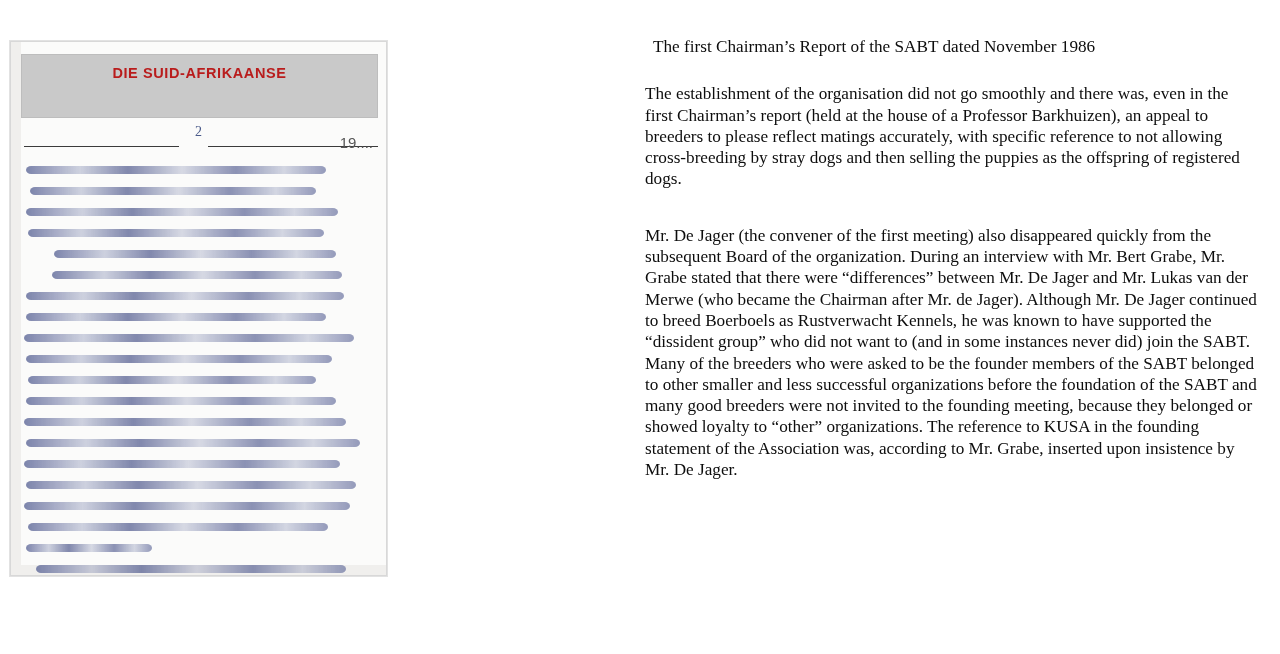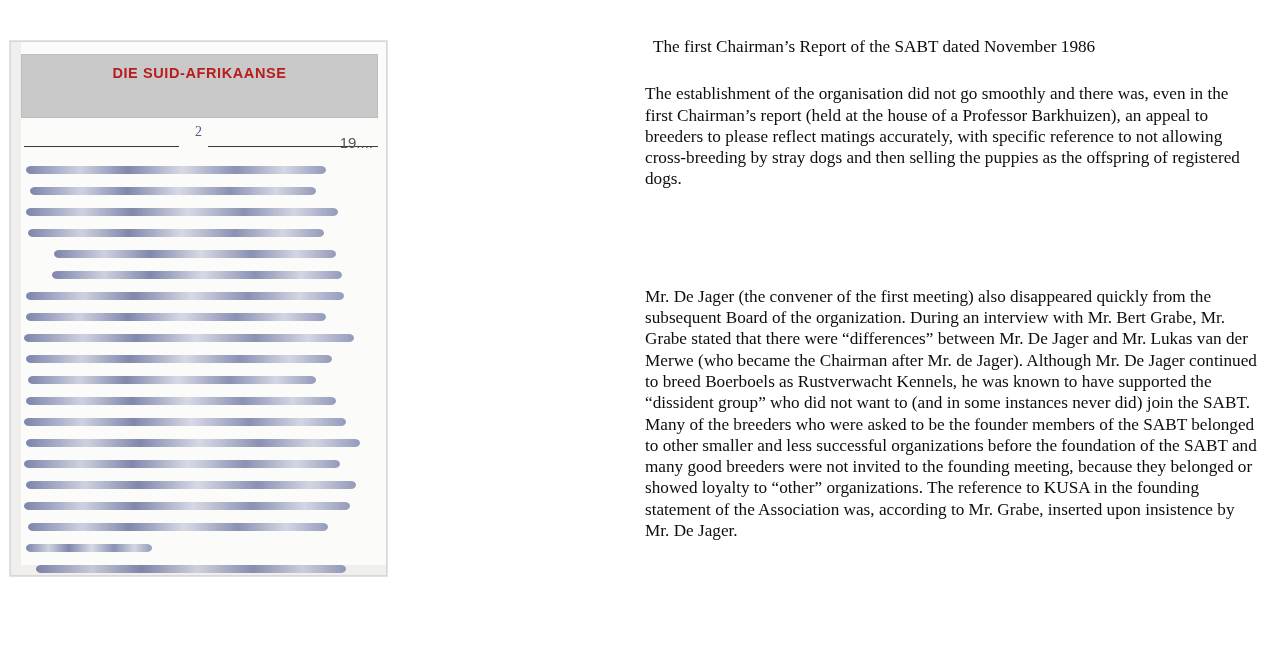--- a/index.html
+++ b/index.html
@@ -148,21 +148,21 @@
   }
   .para {
     font-family: "Liberation Serif", serif;
     font-size: 17.2px;
     line-height: 21.3px;
     color: #0d0d0d;
     text-align: left;
   }
   .p-caption { margin: 0 0 0 8px; }
   .p-body-1 { margin: 26px 0 0 0; }
-  .p-body-2 { margin: 96px 0 0 0; }
+  .p-body-2 { margin: 35px 0 0 0; }
 </style>
 </head>
 <body>
 
 <div class="page">
 
   <div class="scan-wrap">
     <div class="scan-paper">
       <div class="scan-edge-l"></div>
       <div class="scan-edge-b"></div>

